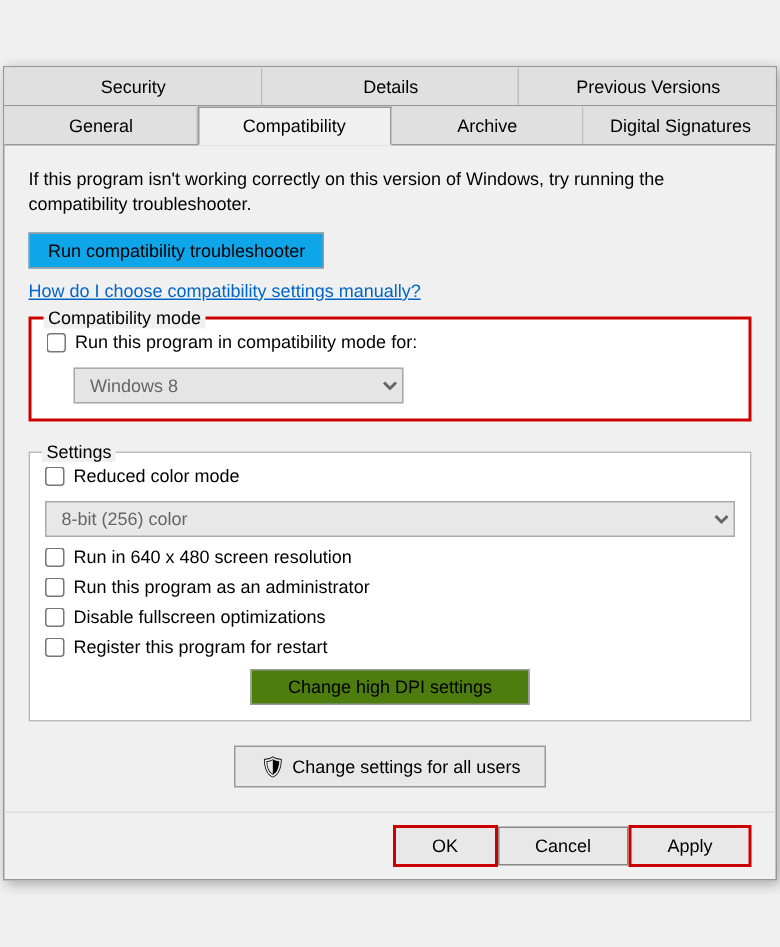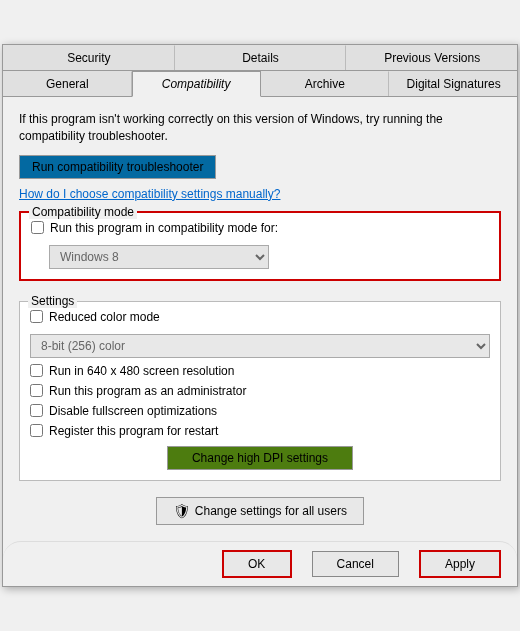--- a/index.html
+++ b/index.html
@@ -40,42 +40,41 @@
     }
     .tab:last-child { border-right: none; }
     .tab.active {
       background: #f0f0f0;
       border-top: 1px solid #999;
       border-left: 1px solid #999;
       border-right: 1px solid #999;
       border-bottom: 1px solid #f0f0f0;
       z-index: 1;
       margin-bottom: -1px;
-      font-style: italic;
     }
     
     .content {
       padding: 14px 16px 10px 16px;
     }
     .description {
       font-size: 12px;
       margin-bottom: 10px;
       line-height: 1.4;
     }
     .btn {
       display: inline-block;
       padding: 4px 12px;
       background: #e8e8e8;
       border: 1px solid #999;
       cursor: pointer;
       font-size: 12px;
       color: #000;
     }
     .btn-primary {
-      background: #0369a1;
+      background: #0ea5e9;
     }
     .link {
       color: #0066cc;
       text-decoration: underline;
       cursor: pointer;
       font-size: 12px;
       display: block;
       margin: 8px 0 10px 0;
     }
     
@@ -92,21 +91,21 @@
       left: 8px;
       background: #f0f0f0;
       padding: 0 3px;
       font-size: 12px;
     }
     .compat-mode-section {
       border: 2px solid #cc0000;
     }
     .checkbox-row {
       display: flex;
-      align-items: center;
+      align-items: flex-end;
       margin-bottom: 6px;
       font-size: 12px;
     }
     .checkbox-row input[type="checkbox"] {
       margin-right: 6px;
       width: 13px;
       height: 13px;
     }
     .select-box {
       width: 220px;
@@ -139,23 +138,22 @@
       cursor: pointer;
       font-size: 12px;
       text-align: right;
     }
     
     .bottom-bar {
       display: flex;
       justify-content: flex-end;
       align-items: center;
       padding: 8px 16px;
-      gap: 20px;
+      gap: 0;
       border-top: 1px solid #ddd;
-      border-radius: 18px;
     }
     .bottom-btn {
       padding: 5px 24px;
       background: #e8e8e8;
       border: 1px solid #888;
       cursor: pointer;
       font-size: 12px;
       min-width: 70px;
       text-align: center;
     }

